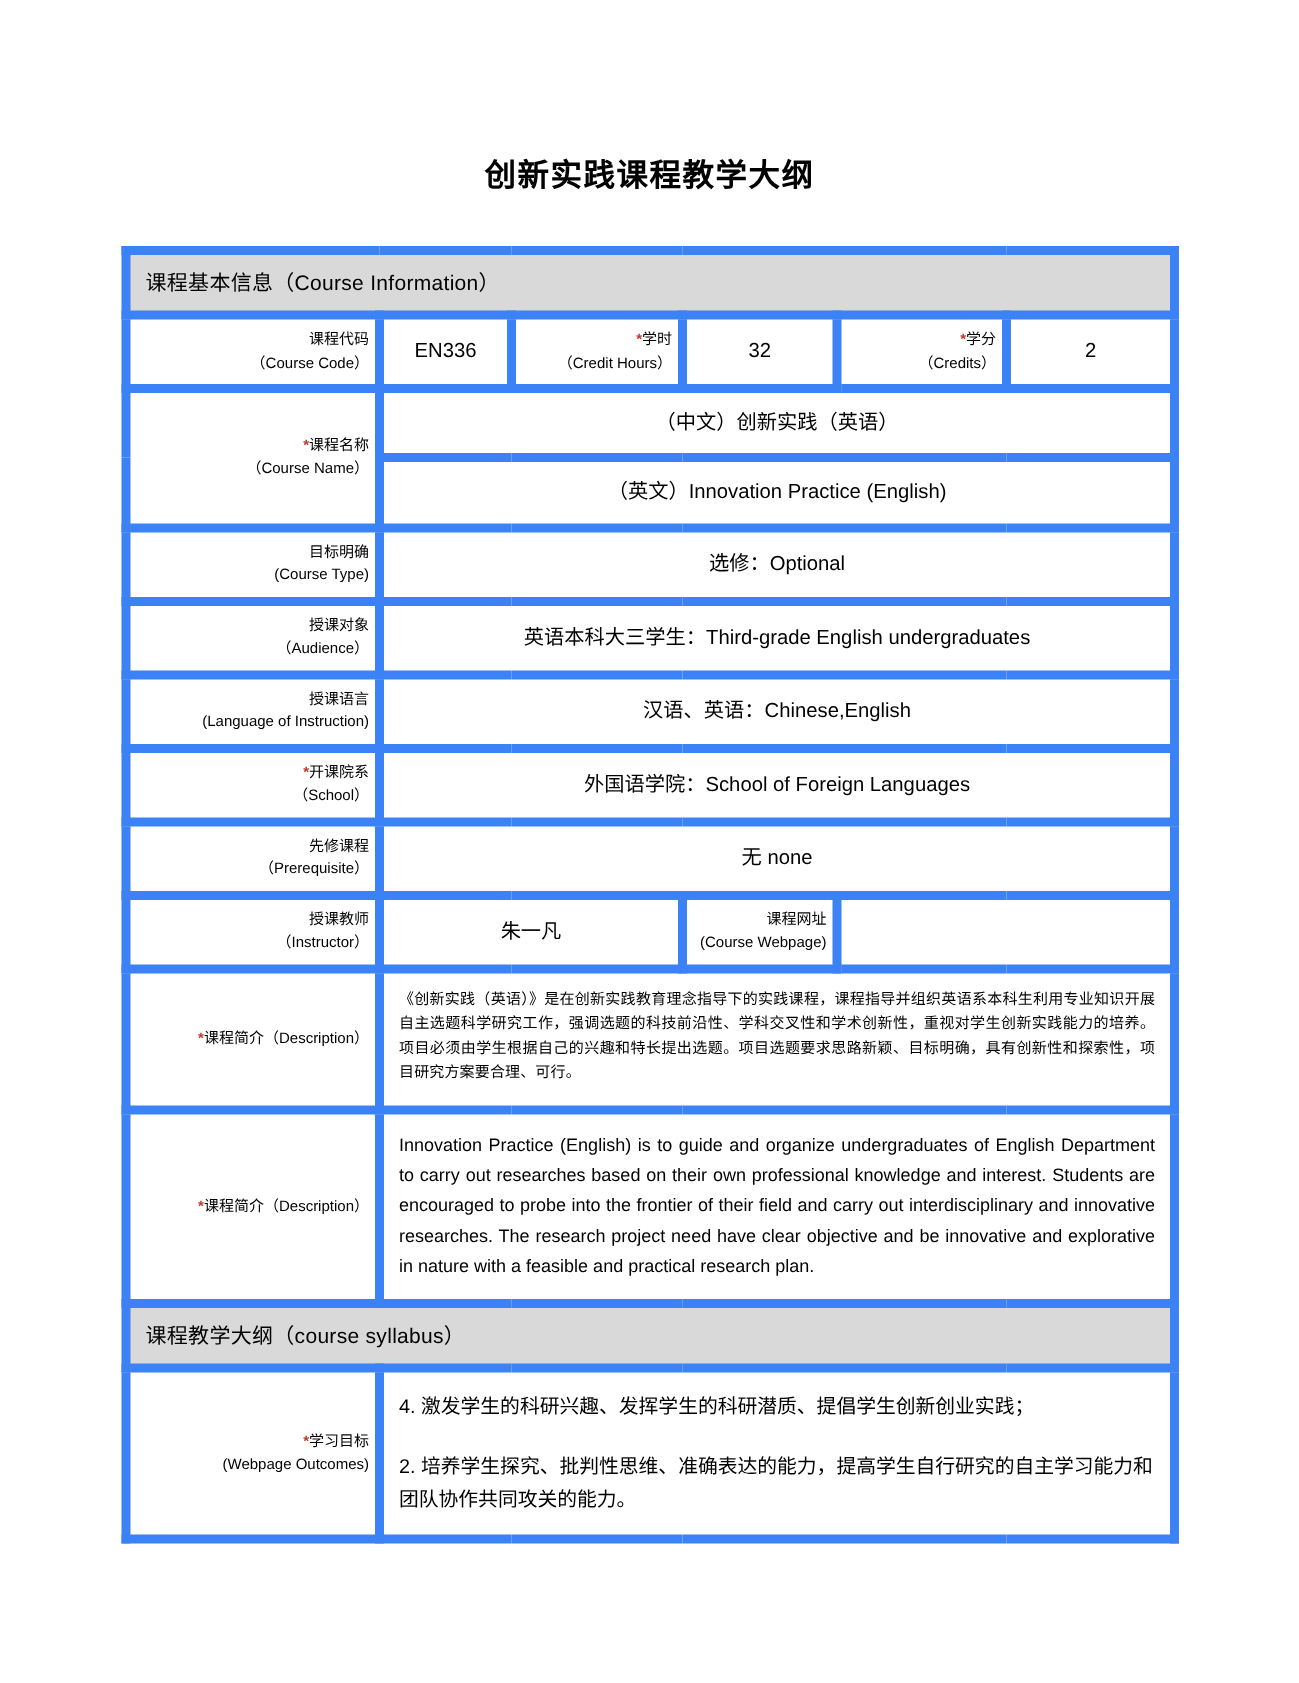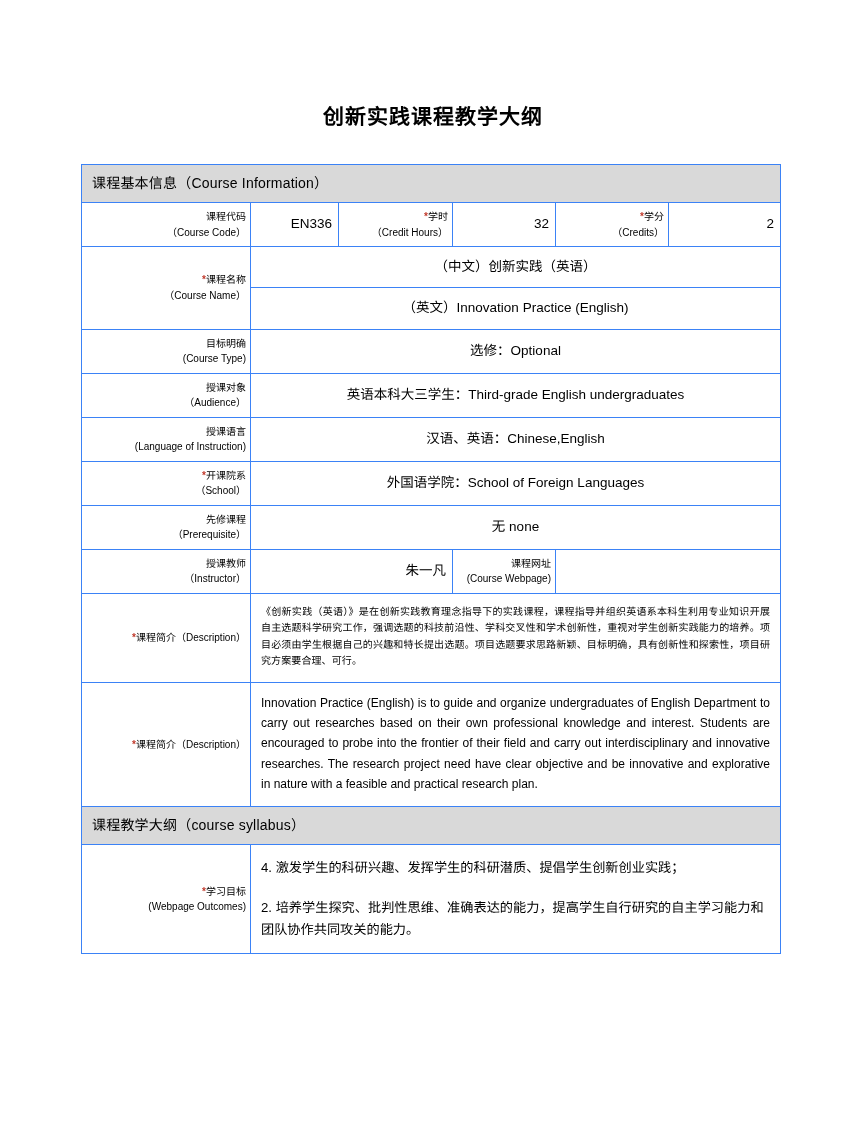--- a/index.html
+++ b/index.html
@@ -37,40 +37,40 @@
     position: absolute;
     top: 164px;
     left: 81px;
     width: 699px;
     border-collapse: collapse;
     table-layout: fixed;
     font-size: 13.5px;
     line-height: 1.5;
   }
   .syllabus-table td {
-    border: 1px solid #3b82f6;
+    border: 6px solid #3b82f6;
     vertical-align: middle;
     padding: 4px 6px;
     box-sizing: border-box;
   }
   .band {
     background: #d9d9d9;
     font-size: 14px;
     padding: 8px 10px !important;
     text-align: left;
     letter-spacing: 0.2px;
   }
   .lbl {
     text-align: right;
     line-height: 1.55;
     font-size: 10px;
     padding: 6px 4px !important;
   }
   .ctr {
-    text-align: right;
+    text-align: center;
   }
   .ctr-pad {
     text-align: center;
     padding-top: 10px !important;
     padding-bottom: 10px !important;
   }
   .star {
     color: #c0392b;
     font-weight: bold;
   }

